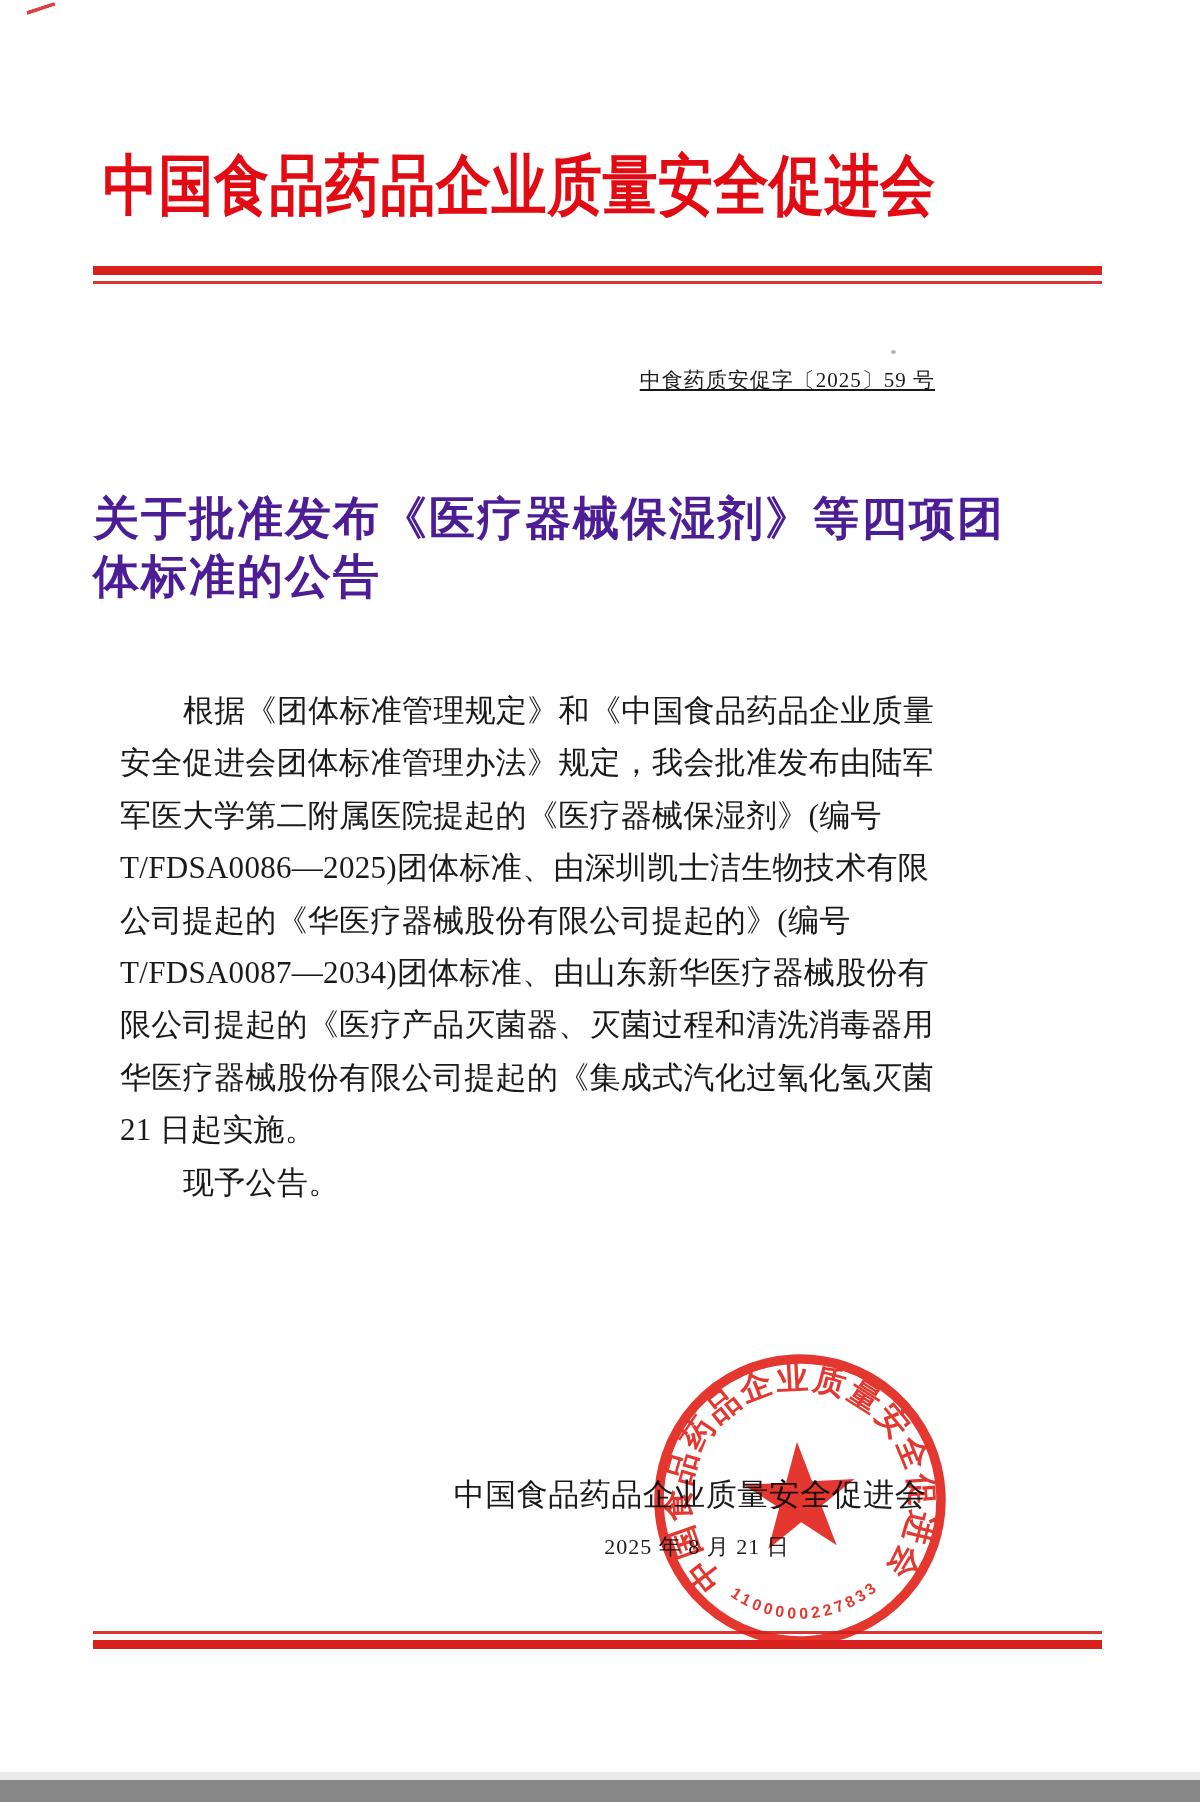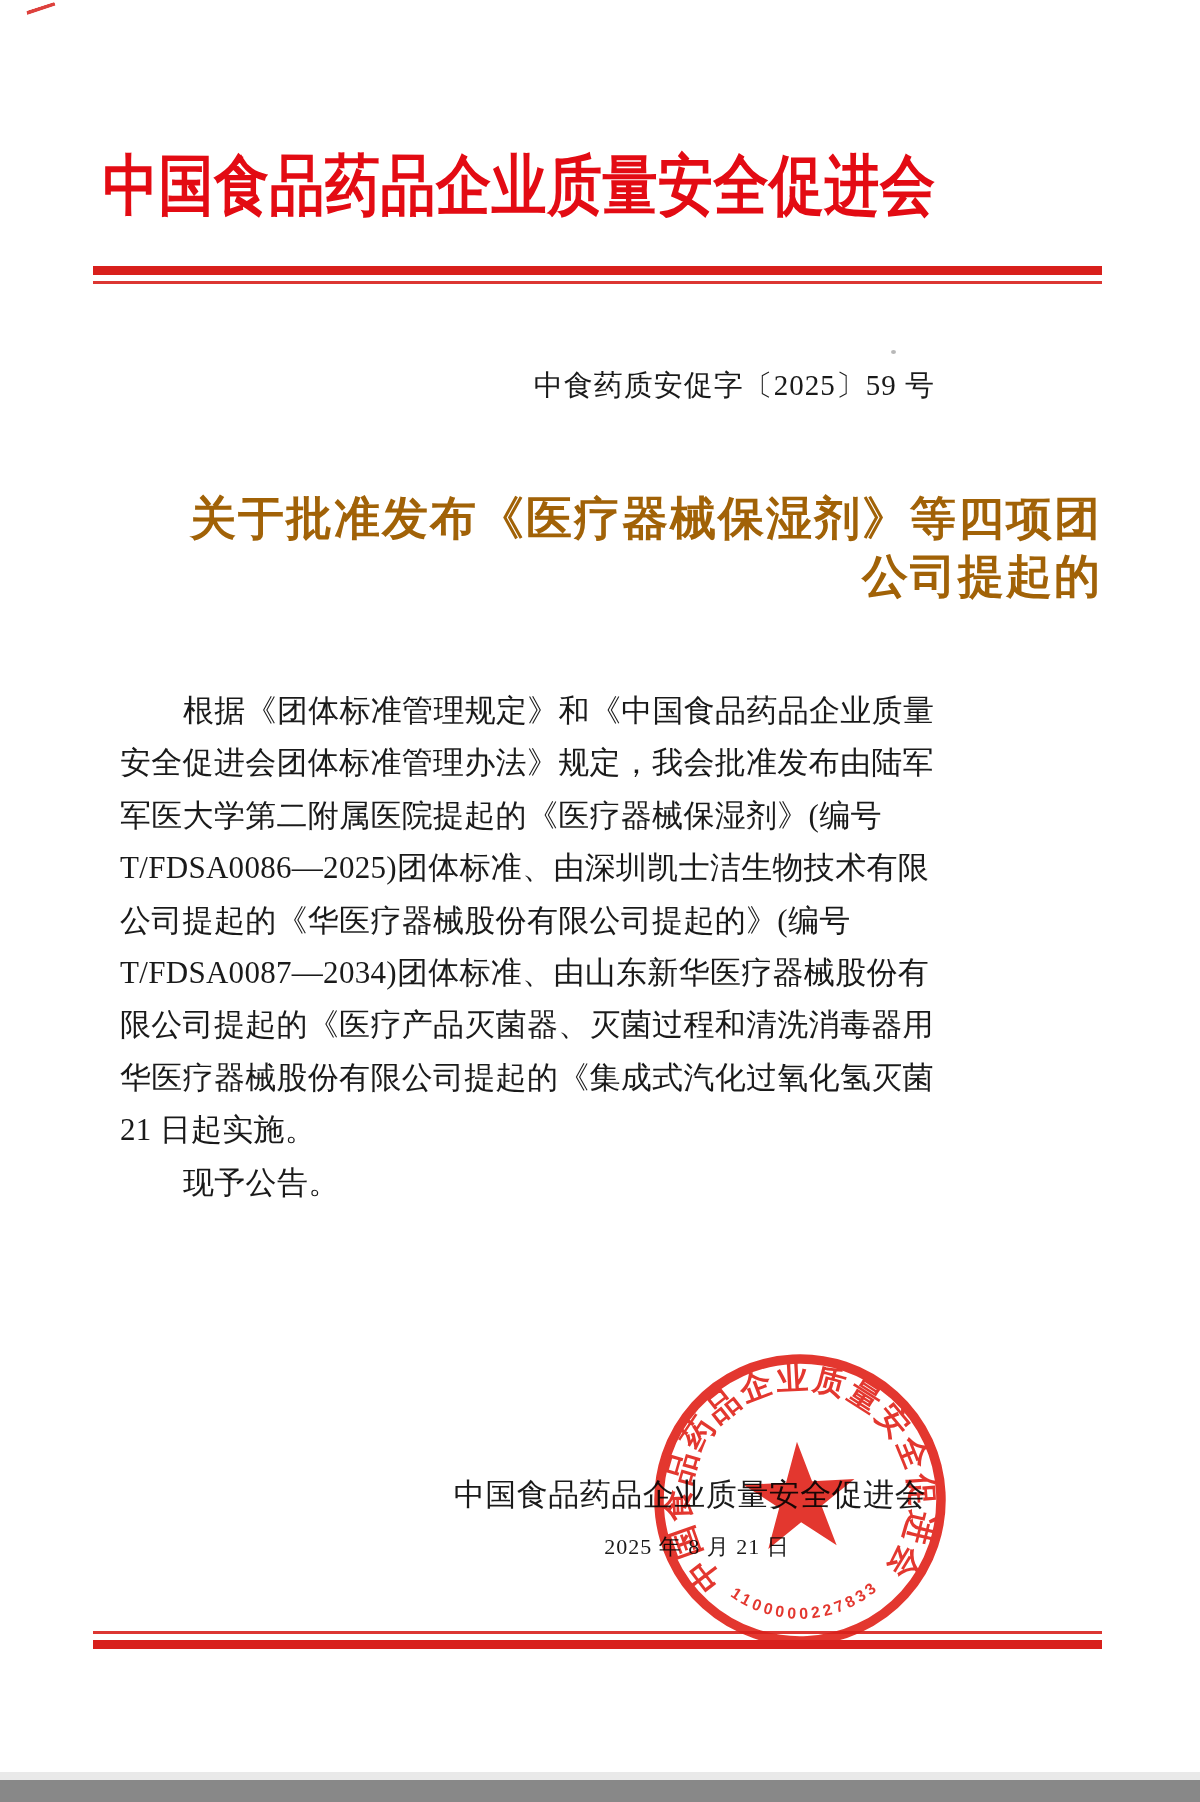--- a/index.html
+++ b/index.html
@@ -39,30 +39,31 @@
   .rule-top-thick{top:266px;height:9px;}
   .rule-top-thin{top:281px;height:3px;opacity:.9;}
   .rule-bottom-thin{top:1631px;height:3px;opacity:.9;}
   .rule-bottom-thick{top:1640px;height:9px;}
   .speck{
     position:absolute;left:891px;top:350px;width:5px;height:4px;
     background:#9a9a9a;border-radius:50%;opacity:.7;
   }
   .doc-number{
     position:absolute;top:366px;right:265px;
-    font-size:29px;letter-spacing:1px;
+    font-size:21px;letter-spacing:1px;
     white-space:nowrap;
+    text-decoration:underline;
   }
   .doc-title{
     position:absolute;left:93px;top:490px;width:1009px;
-    text-align:right;
+    text-align:left;
     font-weight:bold;
     font-size:46px;line-height:58px;
     letter-spacing:2px;
-    color:#a16207;
+    color:#4c1d95;
   }
   .body-text{
     position:absolute;left:120px;top:685px;width:815px;
     font-size:31px;line-height:52.4px;
     letter-spacing:0.3px;
   }
   .body-line{white-space:nowrap;}
   .body-line.indent{padding-left:63px;}
   .signature-org{
     position:absolute;left:690px;top:1474px;
@@ -107,21 +108,21 @@
 
   <div class="rule rule-top-thick"></div>
   <div class="rule rule-top-thin"></div>
 
   <div class="speck"></div>
 
   <div class="doc-number">中食药质安促字〔2025〕59 号</div>
 
   <div class="doc-title">
     <div>关于批准发布《医疗器械保湿剂》等四项团</div>
-    <div>公司提起的</div>
+    <div>体标准的公告</div>
   </div>
 
   <div class="body-text">
     <div class="body-line indent">根据《团体标准管理规定》和《中国食品药品企业质量</div>
     <div class="body-line">安全促进会团体标准管理办法》规定，我会批准发布由陆军</div>
     <div class="body-line">军医大学第二附属医院提起的《医疗器械保湿剂》(编号</div>
     <div class="body-line">T/FDSA0086—2025)团体标准、由深圳凯士洁生物技术有限</div>
     <div class="body-line">公司提起的《华医疗器械股份有限公司提起的》(编号</div>
     <div class="body-line">T/FDSA0087—2034)团体标准、由山东新华医疗器械股份有</div>
     <div class="body-line">限公司提起的《医疗产品灭菌器、灭菌过程和清洗消毒器用</div>

